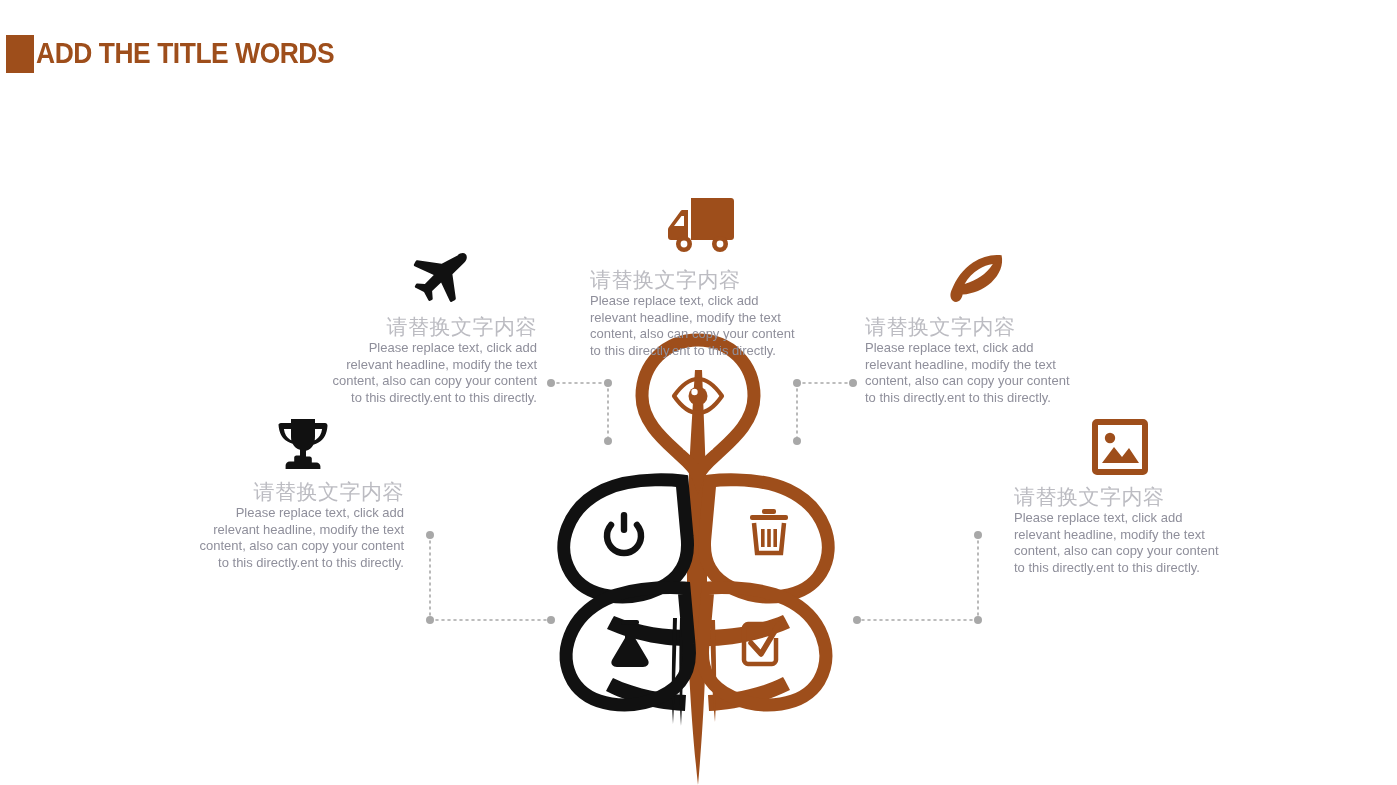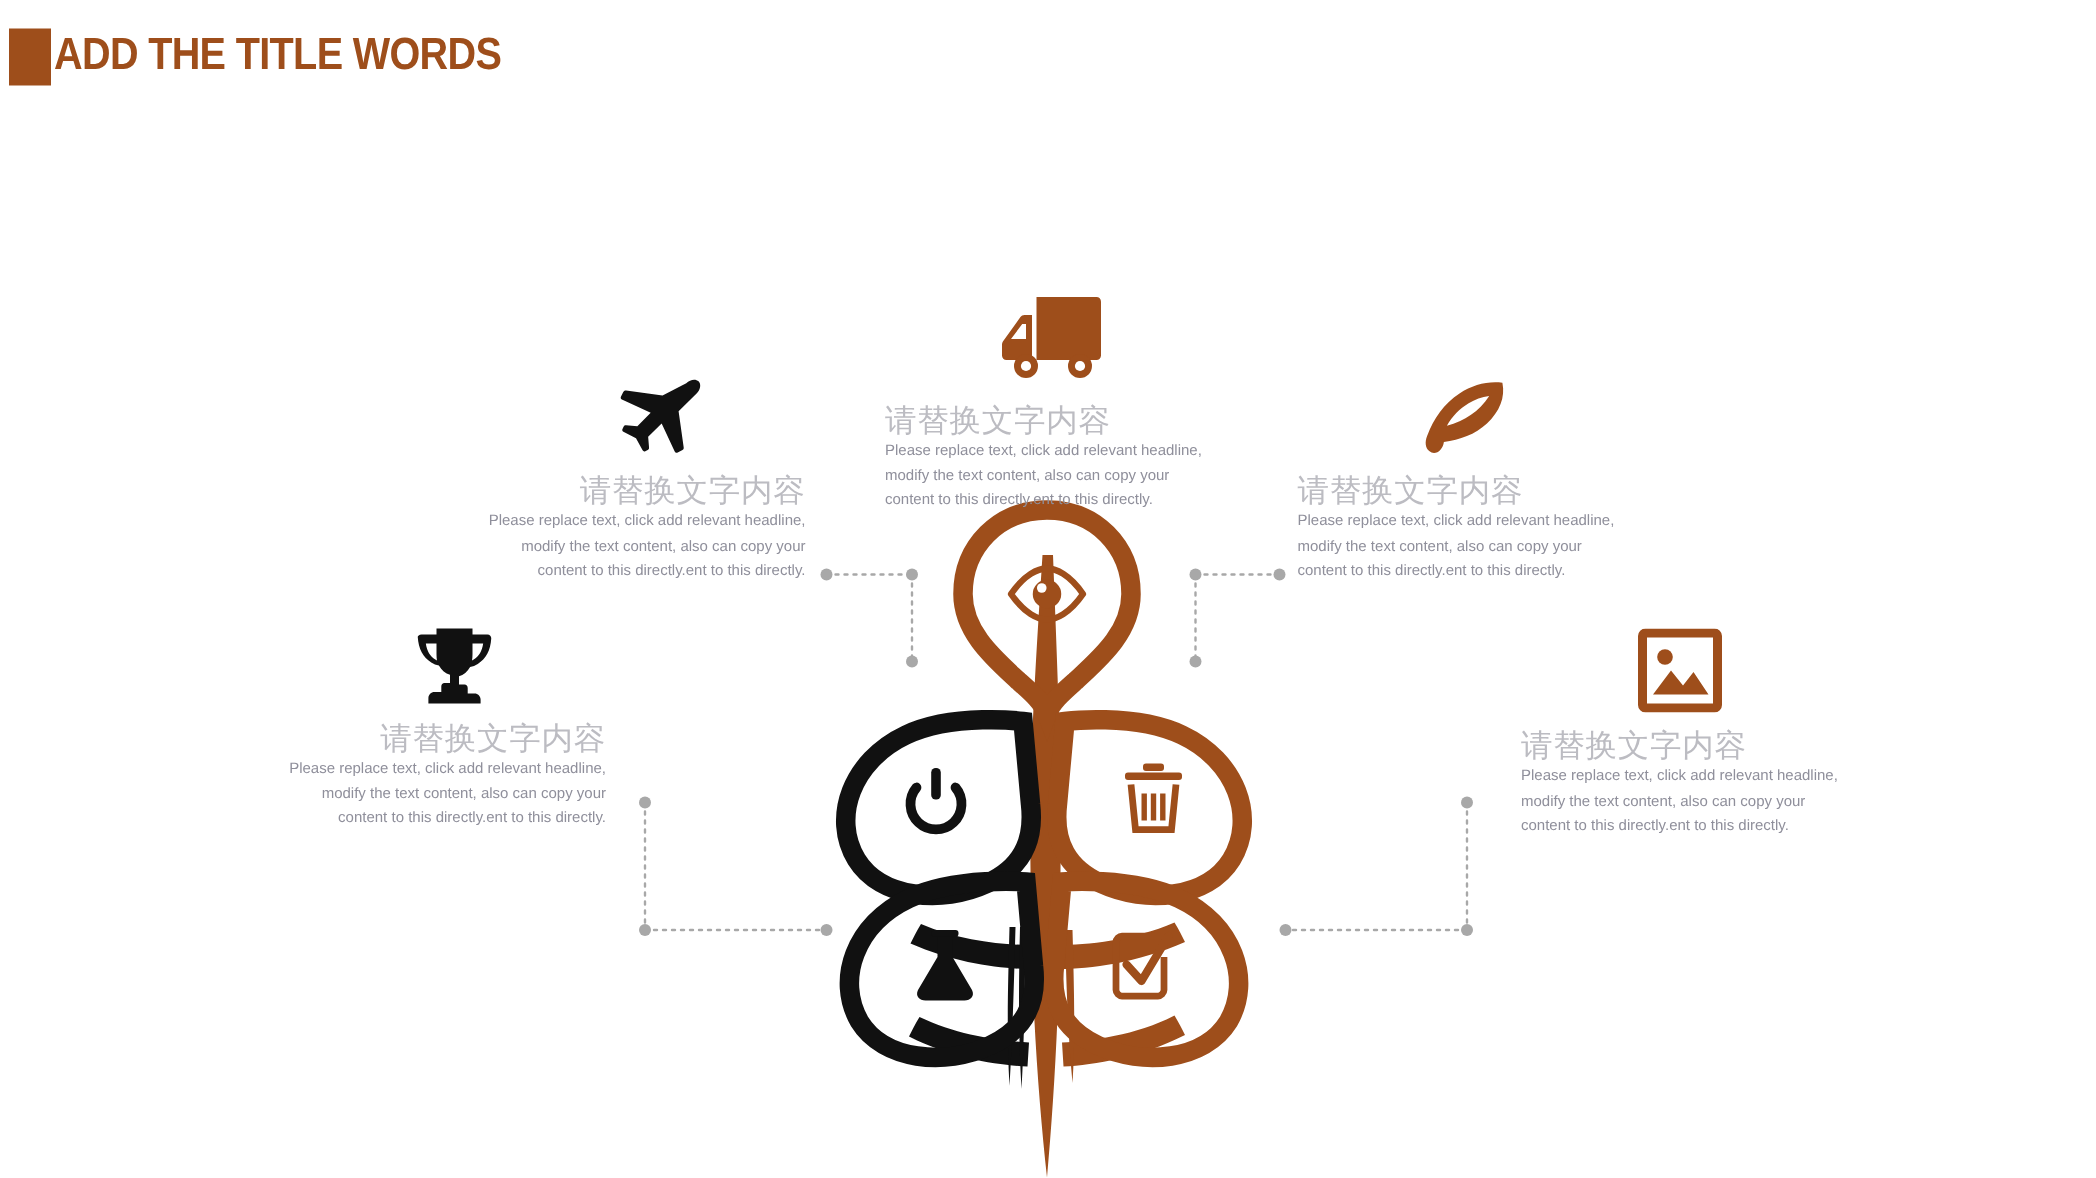--- a/index.html
+++ b/index.html
@@ -13,21 +13,21 @@
     position: relative;
     overflow: hidden;
     font-family: "Liberation Sans", sans-serif;
     -webkit-font-smoothing: antialiased;
   }
 
   
   #header {
     position: absolute;
     left: 0;
-    top: 0;
+    top: 16px;
     width: 100%;
     height: 70px;
   }
   #title-square {
     position: absolute;
     left: 6px;
     top: 19px;
     width: 28px;
     height: 38px;
     background: #9e4e1b;
@@ -58,21 +58,21 @@
   .tb-heading {
     font-size: 21px;
     color: #bcbcc2;
     line-height: 22px;
     margin: 0 0 2px 0;
     font-family: "DejaVu Sans", "Liberation Sans", sans-serif;
     letter-spacing: 0.5px;
     white-space: nowrap;
   }
   .tb-body {
-    font-size: 10px;
+    font-size: 13px;
     color: #8f8f9b;
     line-height: 16.5px;
     margin: 0;
     font-family: "Liberation Sans", sans-serif;
   }
 
   
   #block-plane   { left: 323px; top: 316px; }
   #block-truck   { left: 590px; top: 269px; }
   #block-leaf    { left: 865px; top: 316px; }

